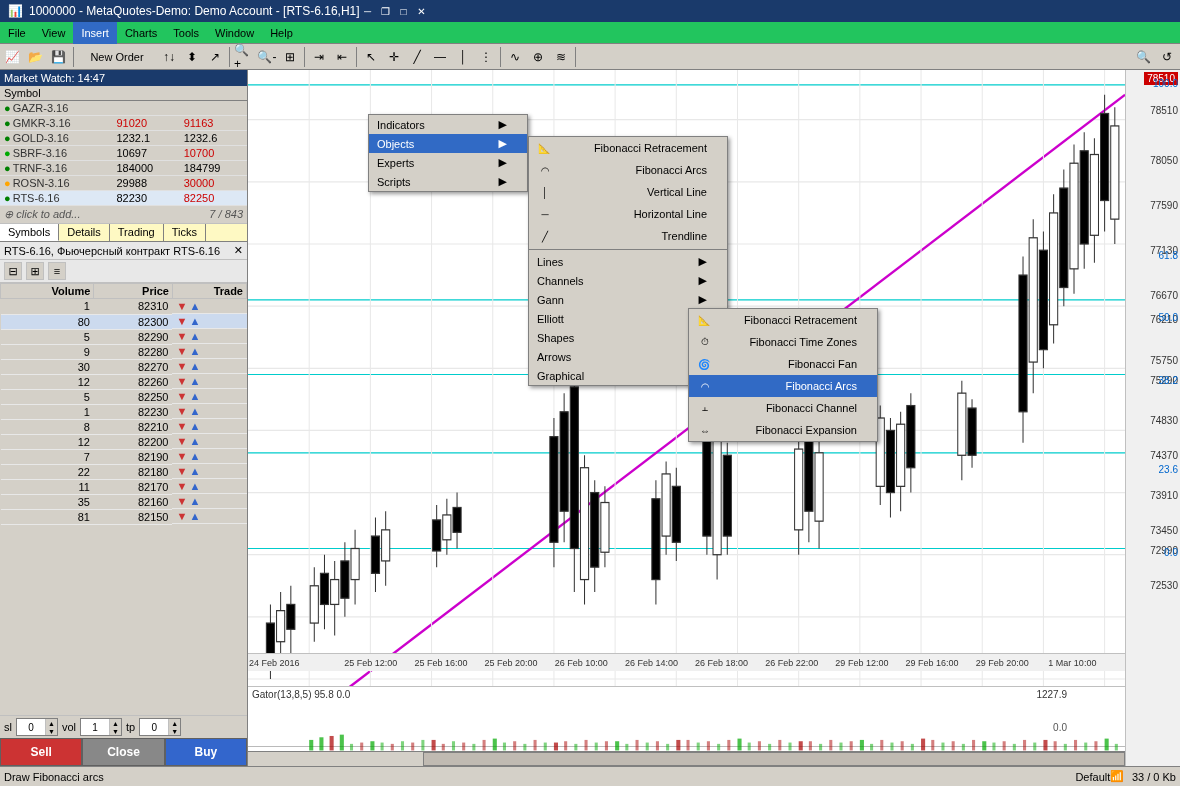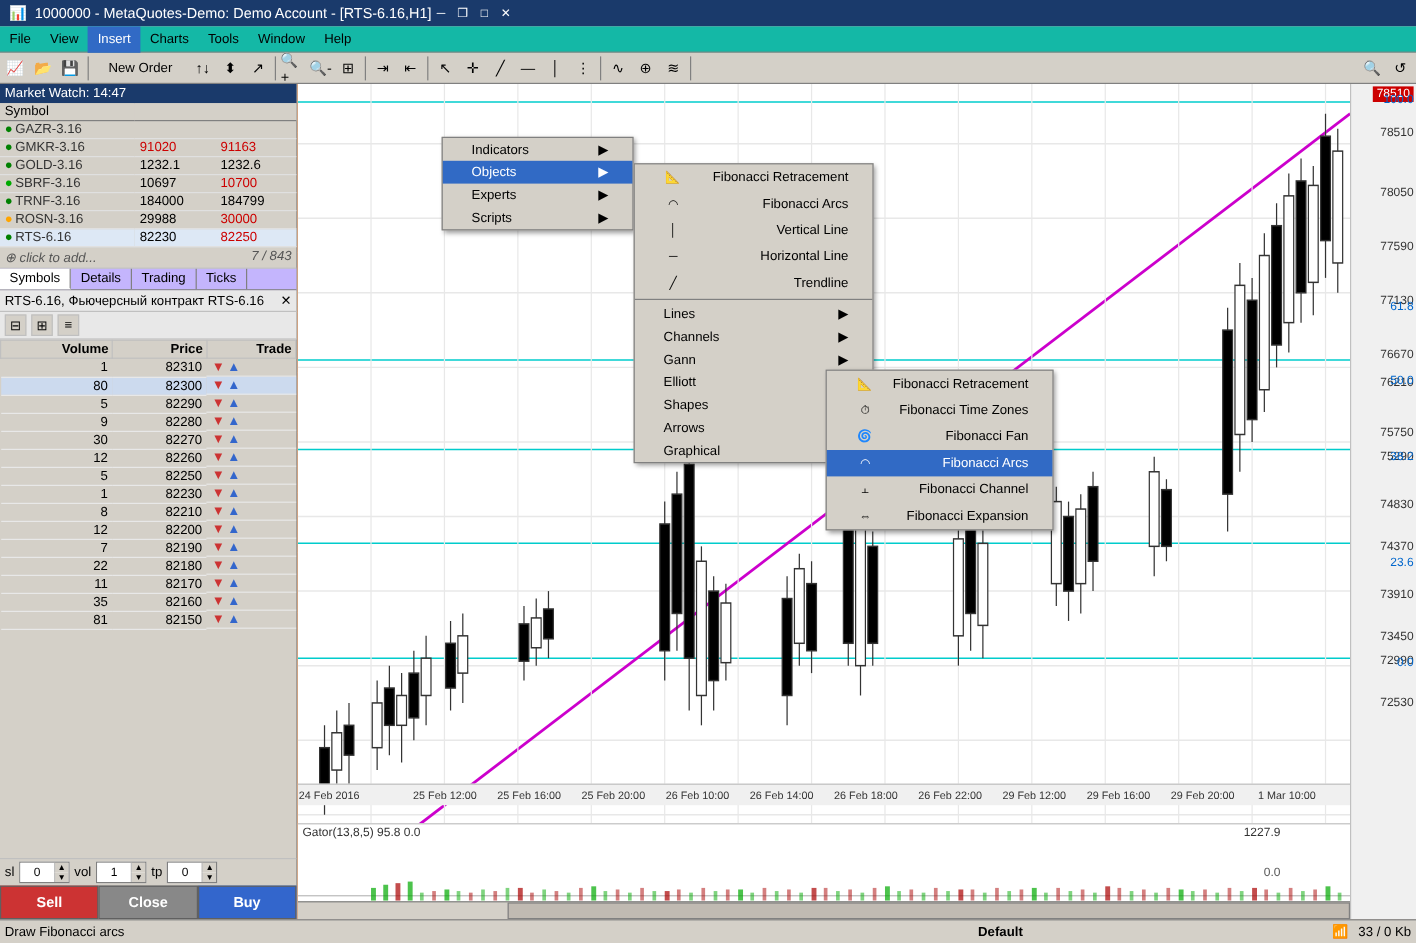--- a/index.html
+++ b/index.html
@@ -17,21 +17,21 @@
       user-select: none;
     }
     #titlebar .win-controls { display: flex; gap: 2px; }
     #titlebar .win-btn {
       width: 16px; height: 16px; display: flex; align-items: center; justify-content: center;
       cursor: pointer; font-size: 10px; color: white;
     }
 
     
     #menubar {
-      background: #14b8a6;
+      background: #22c55e;
       height: 22px;
       display: flex;
       align-items: center;
       border-bottom: 1px solid #808080;
     }
     .menu-item {
       padding: 2px 8px;
       height: 22px;
       display: flex;
       align-items: center;
@@ -106,21 +106,21 @@
     .price-up { color: #cc0000; }
     .row-highlight { background: #dde8f5; }
     .sym-dot { color: green; margin-right: 2px; }
     .sym-dot-orange { color: orange; margin-right: 2px; }
 
     .add-row { color: #555; padding: 2px 4px; font-style: italic; display: flex; justify-content: space-between; border-bottom: 1px solid #c0c0c0; }
 
     
     #tabs-bar {
       display: flex;
-      background: #c4b5fd;
+      background: #fef9c3;
       border-bottom: 1px solid #808080;
     }
     .tab {
       padding: 2px 8px;
       cursor: pointer;
       border-right: 1px solid #808080;
       font-size: 11px;
     }
     .tab.active {
       background: white;
@@ -215,21 +215,21 @@
     .dropdown-menu {
       position: absolute;
       background: #d4d0c8;
       border: 1px solid #808080;
       box-shadow: 2px 2px 4px rgba(0,0,0,0.4);
       z-index: 100;
       min-width: 160px;
       font-size: 11px;
     }
     .dropdown-item {
-      padding: 3px 20px 3px 24px;
+      padding: 3px 20px 3px 8px;
       cursor: pointer;
       white-space: nowrap;
       display: flex;
       align-items: center;
       justify-content: space-between;
       position: relative;
     }
     .dropdown-item:hover, .dropdown-item.active, .dropdown-item.highlighted {
       background: #316AC5;
       color: white;
@@ -250,21 +250,21 @@
       border-top: 1px solid #808080;
       display: flex;
       align-items: center;
       padding: 0 4px;
       font-size: 11px;
       position: absolute;
       bottom: 0;
       width: 100%;
     }
     #statusbar .status-left { flex: 1; }
-    #statusbar .status-center { flex: 1; text-align: center; font-weight: bold; }
+    #statusbar .status-center { flex: 1; text-align: right; }
     #statusbar .status-right { display: flex; align-items: center; gap: 8px; }
 
     
     #chart-canvas {
       width: 100%;
       height: 100%;
       background: white;
       position: relative;
       overflow: hidden;
     }

